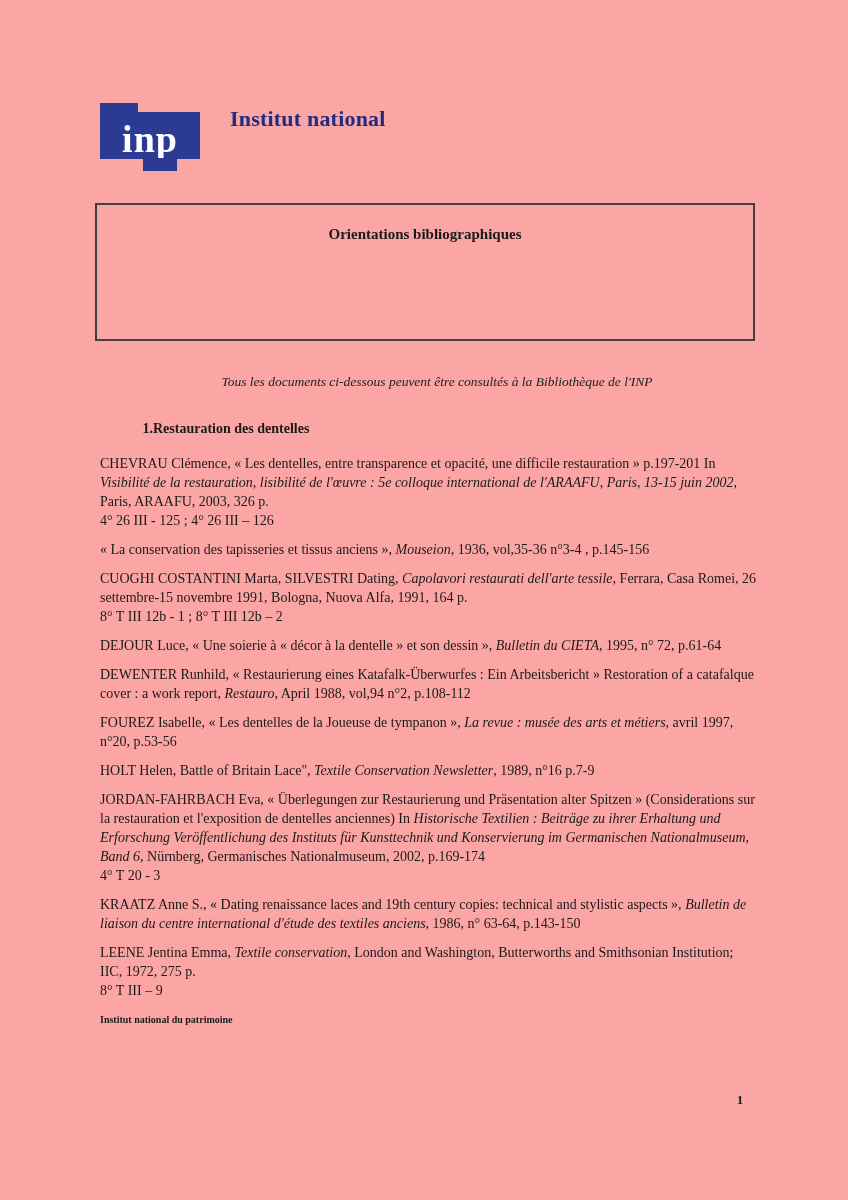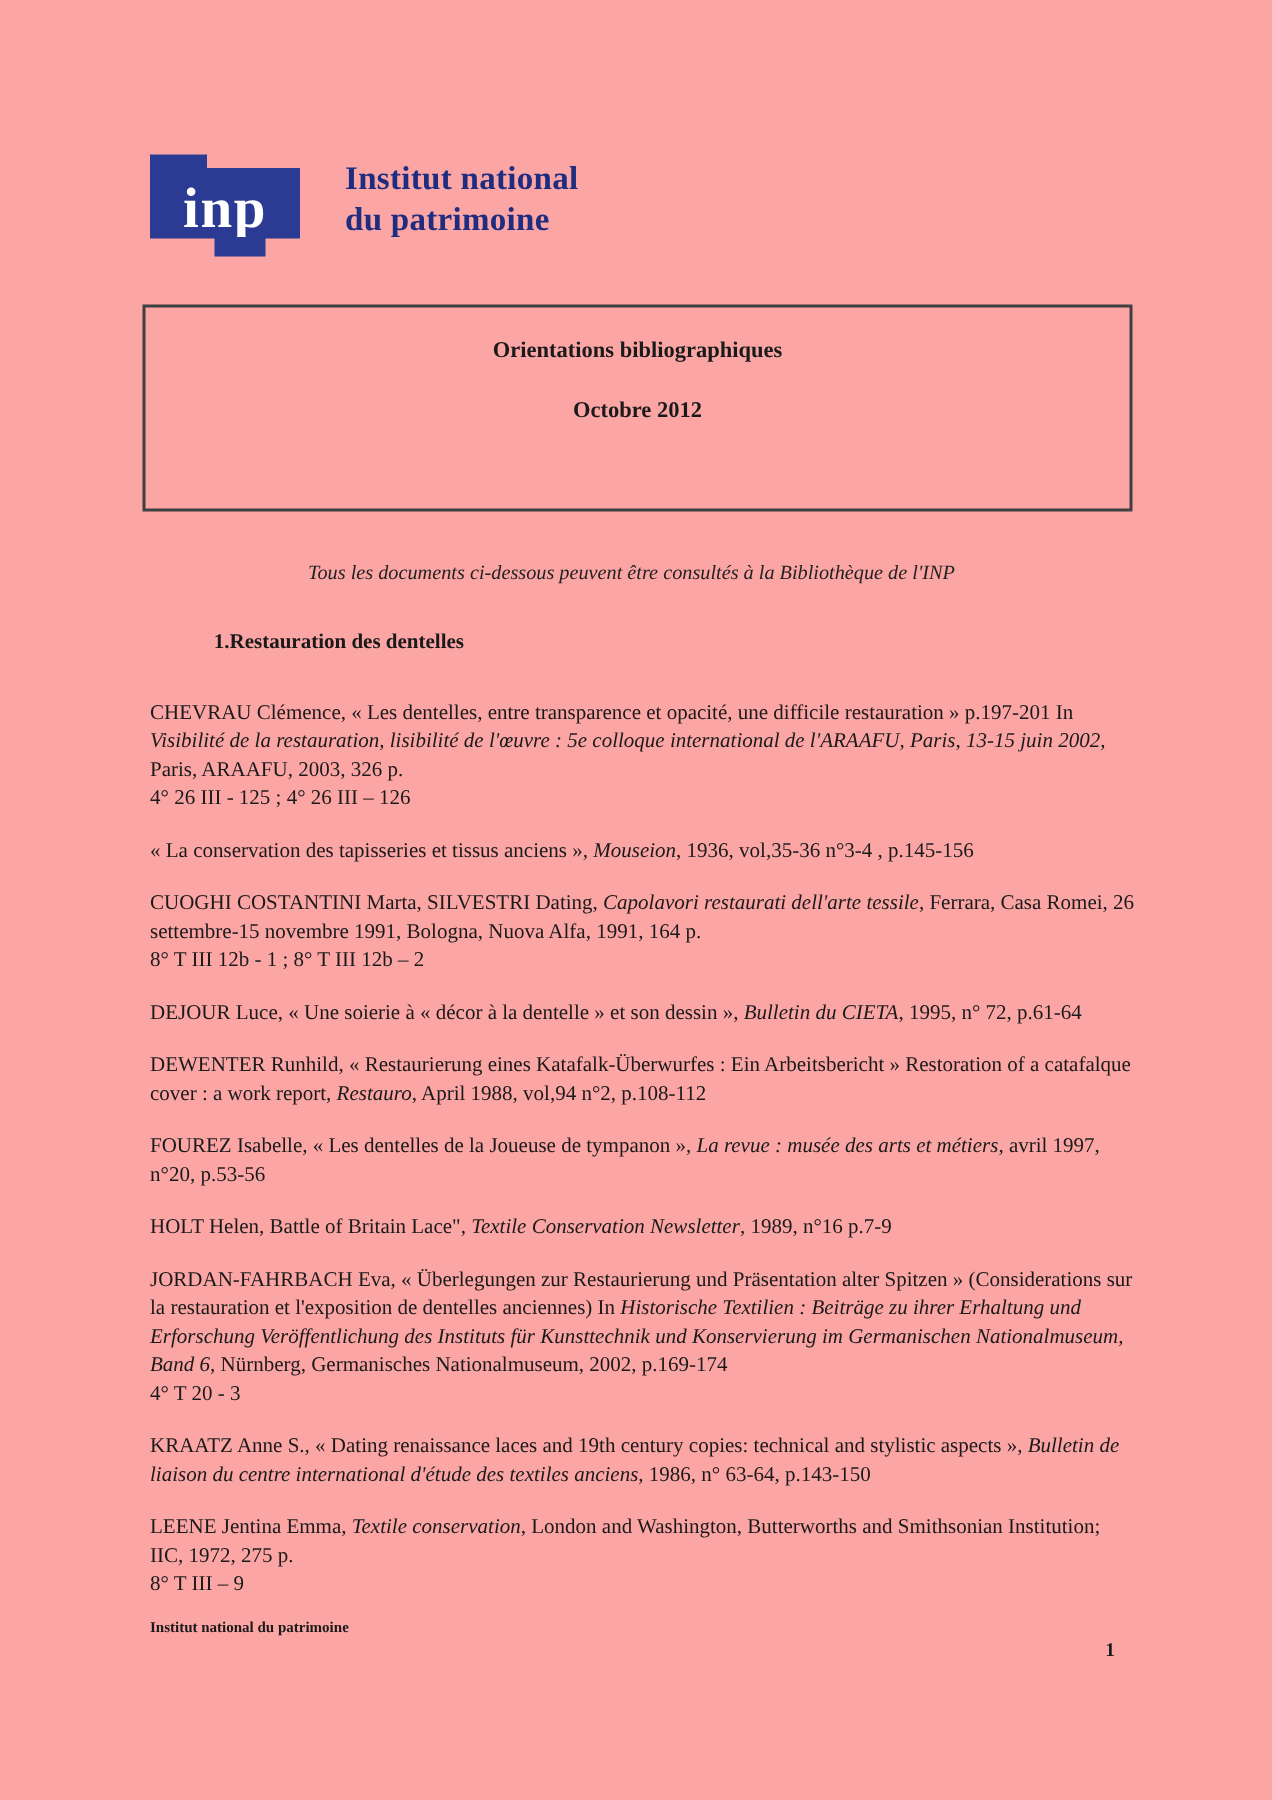--- a/index.html
+++ b/index.html
@@ -34,35 +34,35 @@
     position:absolute; top:203px; left:95px;
     width:660px; height:138px;
     border:2px solid #404040;
     text-align:center;
     font-weight:bold; font-size:15px;
     padding-top:21px;
   }
   .header-box div { margin-bottom:23px; }
   
   .intro-note {
-    position:absolute; top:374px; left:92px; width:658px;
+    position:absolute; top:374px; left:108px; width:658px;
     text-align:center; font-style:italic; font-size:13.5px; color:#222;
   }
   
   .section-heading {
     position:absolute; top:421px; left:125px;
     font-weight:bold; font-size:14px;text-align:right;
   }
   .section-heading .num { display:inline-block; width:28px; }
   
   .bibliography {
     position:absolute; top:450px; left:100px; width:658px;
     font-size:14px; line-height:19px;
   }
-  .bibliography p.entry { margin:16px 0 10px 0; }
+  .bibliography p.entry { margin:4px 0 10px 0; }
   .cote-line { display:block; }
   .footer-institution { font-weight:bold; font-size:10px; line-height:19px; }
   
   .page-number {
     position:absolute; top:1092px; left:730px; width:20px;
     font-weight:bold; font-size:13px; text-align:center;
   }
 </style>
 </head>
 <body>
@@ -72,27 +72,25 @@
   <div class="logo-wrap">
     <div class="logo-mark">
       <div class="logo-tab-top"></div>
       <div class="logo-mark-body">
         <span class="logo-acronym">inp</span>
       </div>
       <div class="logo-tab-bottom"></div>
     </div>
     <div class="logo-wordmark">
       <div>Institut national</div>
-      <div>du patrimoine</div>
     </div>
   </div>
 
   <div class="header-box">
     <div>Orientations bibliographiques</div>
-    <div>Octobre 2012</div>
   </div>
 
   <div class="intro-note">Tous les documents ci-dessous peuvent être consultés à la Bibliothèque de l'INP</div>
 
   <div class="section-heading">
     <span class="num">1.</span><span>Restauration des dentelles</span>
   </div>
 
   <div class="bibliography" id="entries">
 

